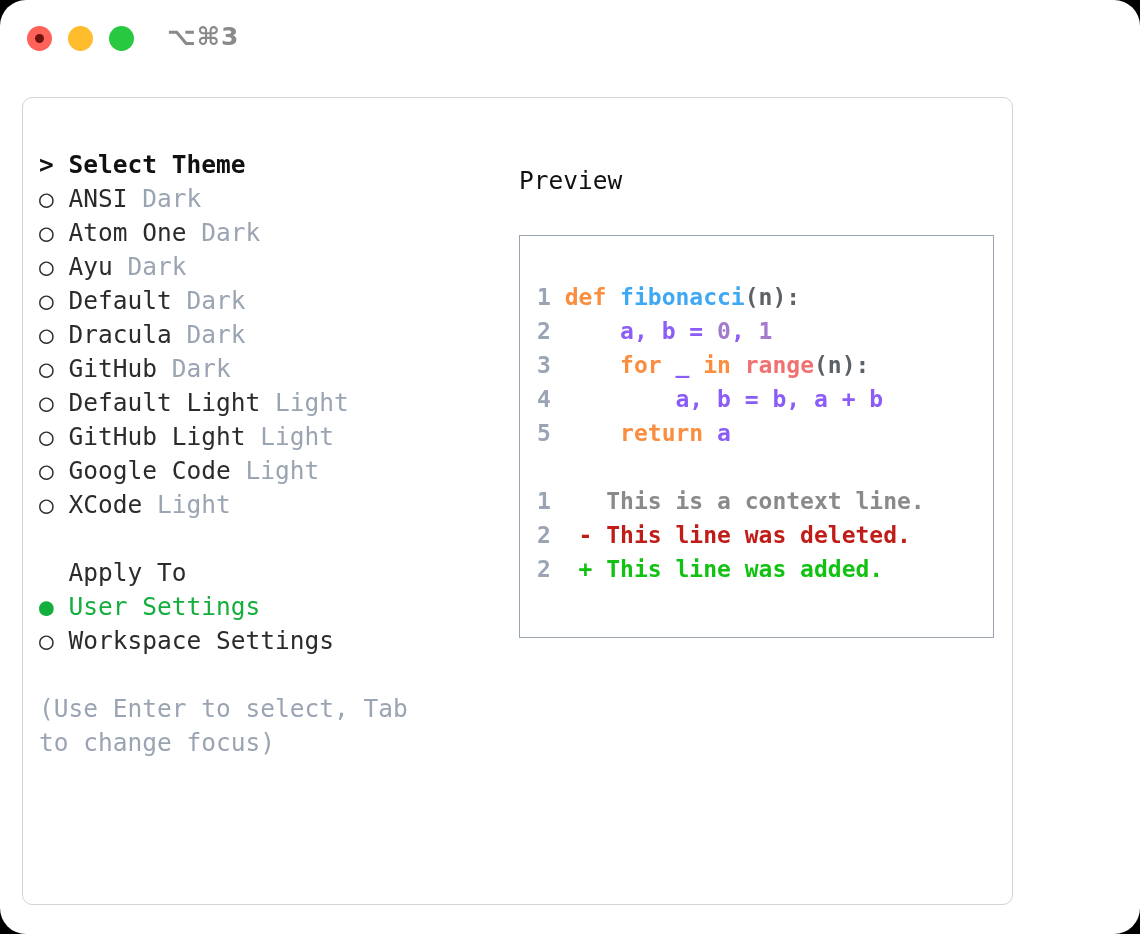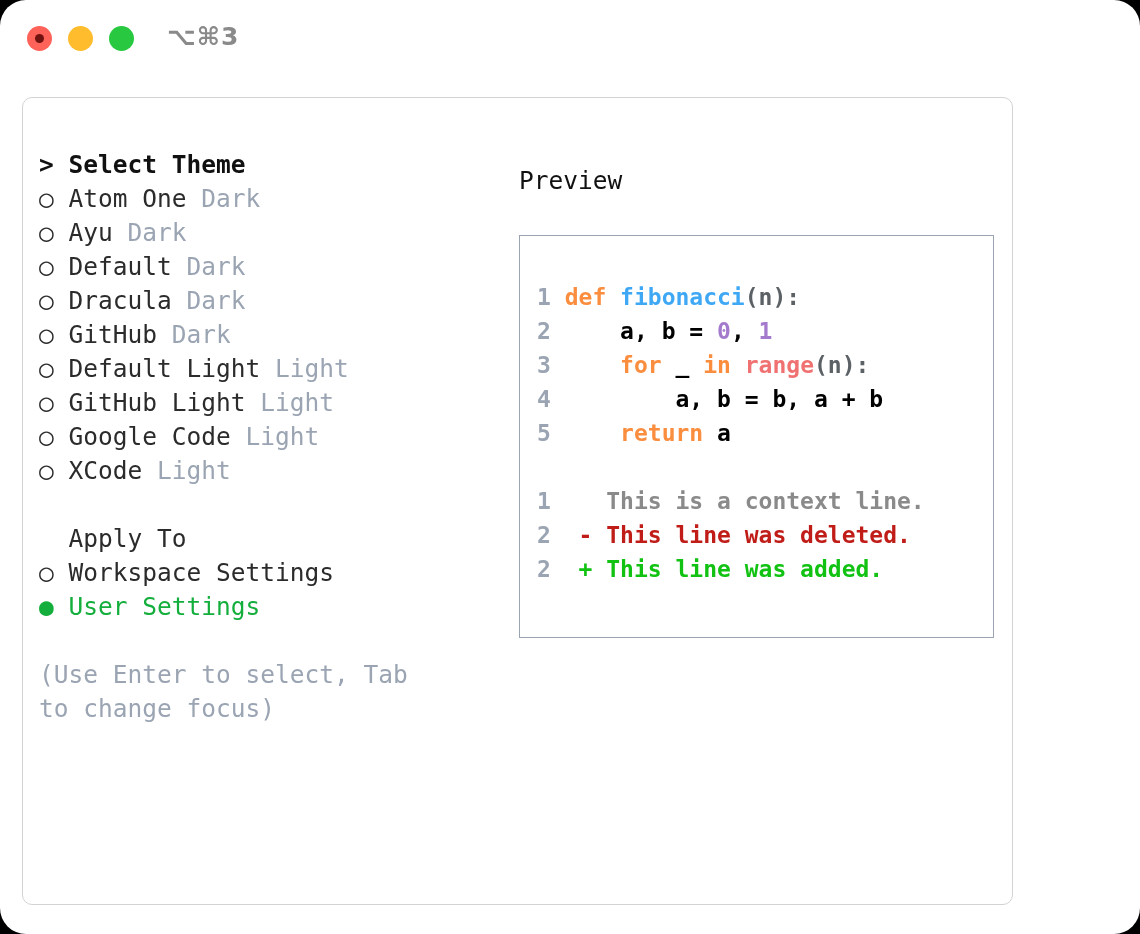--- a/index.html
+++ b/index.html
@@ -169,21 +169,21 @@
   }
   .ln {
     color: #9aa4b2;
     display: inline-block;
     width: 1ch;
     text-align: right;
   }
 
   .tok-kw   { color: #fa8d3e; }
   .tok-fn   { color: #3fa8f5; }
-  .tok-plain{ color: #000000; }
+  .tok-plain{ color: #8b5cf6; }
   .tok-num  { color: #a37acc; }
   .tok-builtin { color: #f07171; }
   .tok-punct { color: #5c6166; }
 
   .diff-gap { height: 34px; }
   .diff-ctx { color: #8a8a8a; }
   .diff-del { color: #c01c18; }
   .diff-add { color: #12c212; }
 </style>
 </head>
@@ -200,38 +200,39 @@
     <div class="shortcut">⌥⌘3</div>
   </div>
 
   <div class="panel">
     <div class="panel-inner">
 
       <div class="left-col">
         <div class="col-title"><span>&gt; </span><span>Select Theme</span></div>
 
         <div id="theme-list">
+            <div class="opt-row"><span class="marker">○</span><span class="opt-label"> ANSI</span><span class="opt-tag"> Dark</span></div>
             <div class="opt-row"><span class="marker">○</span><span class="opt-label"> Atom One</span><span class="opt-tag"> Dark</span></div>
             <div class="opt-row"><span class="marker">○</span><span class="opt-label"> Ayu</span><span class="opt-tag"> Dark</span></div>
             <div class="opt-row"><span class="marker">○</span><span class="opt-label"> Default</span><span class="opt-tag"> Dark</span></div>
             <div class="opt-row"><span class="marker">○</span><span class="opt-label"> Dracula</span><span class="opt-tag"> Dark</span></div>
             <div class="opt-row"><span class="marker">○</span><span class="opt-label"> GitHub</span><span class="opt-tag"> Dark</span></div>
             <div class="opt-row"><span class="marker">○</span><span class="opt-label"> Default Light</span><span class="opt-tag"> Light</span></div>
             <div class="opt-row"><span class="marker">○</span><span class="opt-label"> GitHub Light</span><span class="opt-tag"> Light</span></div>
             <div class="opt-row"><span class="marker">○</span><span class="opt-label"> Google Code</span><span class="opt-tag"> Light</span></div>
             <div class="opt-row"><span class="marker">○</span><span class="opt-label"> XCode</span><span class="opt-tag"> Light</span></div>
           </div>
 
         <div class="section-gap"></div>
 
         <div class="apply-title">  Apply To</div>
 
         <div id="apply-list">
+            <div class="opt-row selected"><span class="marker sel">●</span><span class="opt-label"> User Settings</span></div>
             <div class="opt-row"><span class="marker">○</span><span class="opt-label"> Workspace Settings</span></div>
-            <div class="opt-row selected"><span class="marker sel">●</span><span class="opt-label"> User Settings</span></div>
           </div>
 
         <div class="hint">(Use Enter to select, Tab to change focus)</div>
       </div>
 
       <div class="right-col">
         <div class="preview-title">Preview</div>
         <div class="preview-box">
           <div id="code-block">
               <div class="code-line"><span class="ln">1</span><span> </span><span class="tok-kw">def </span><span class="tok-fn">fibonacci</span><span class="tok-punct">(n):</span></div>

